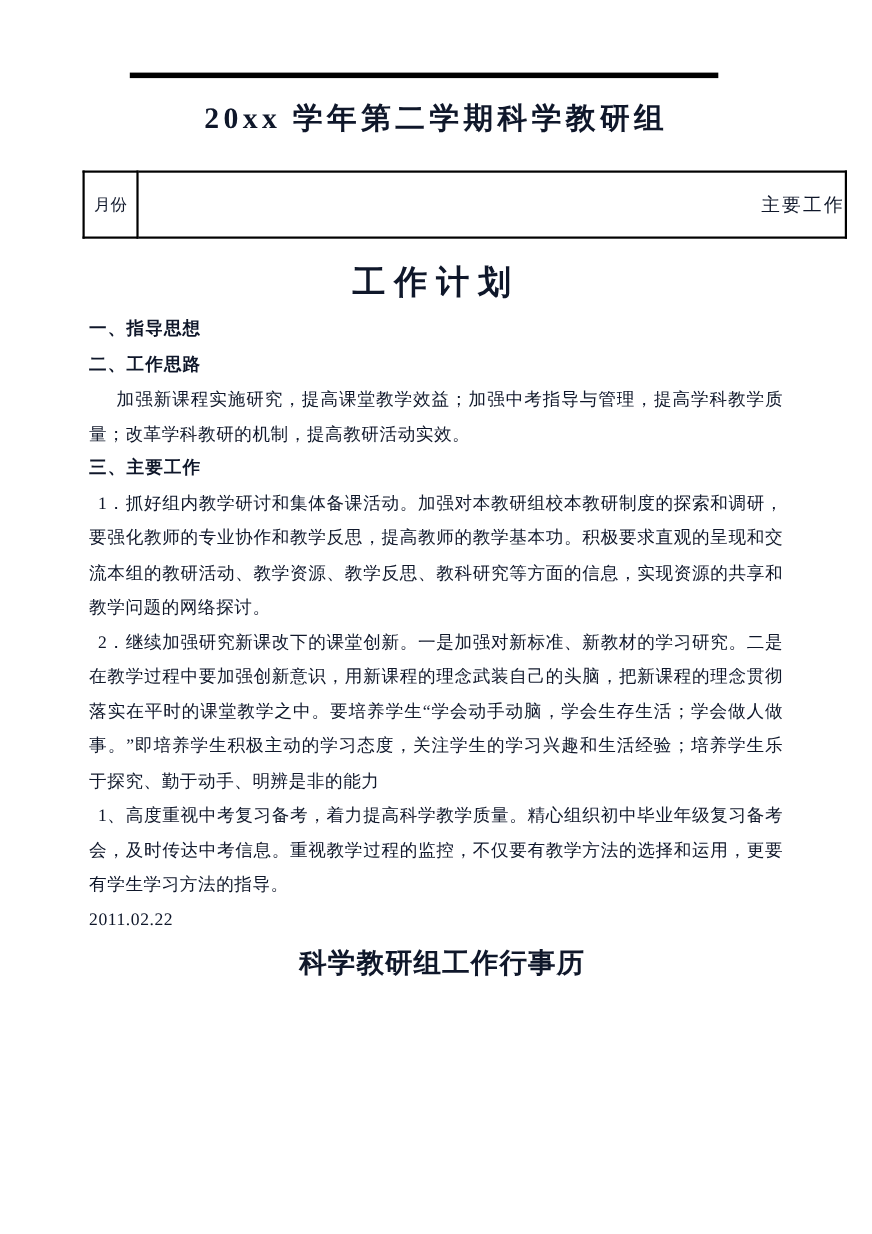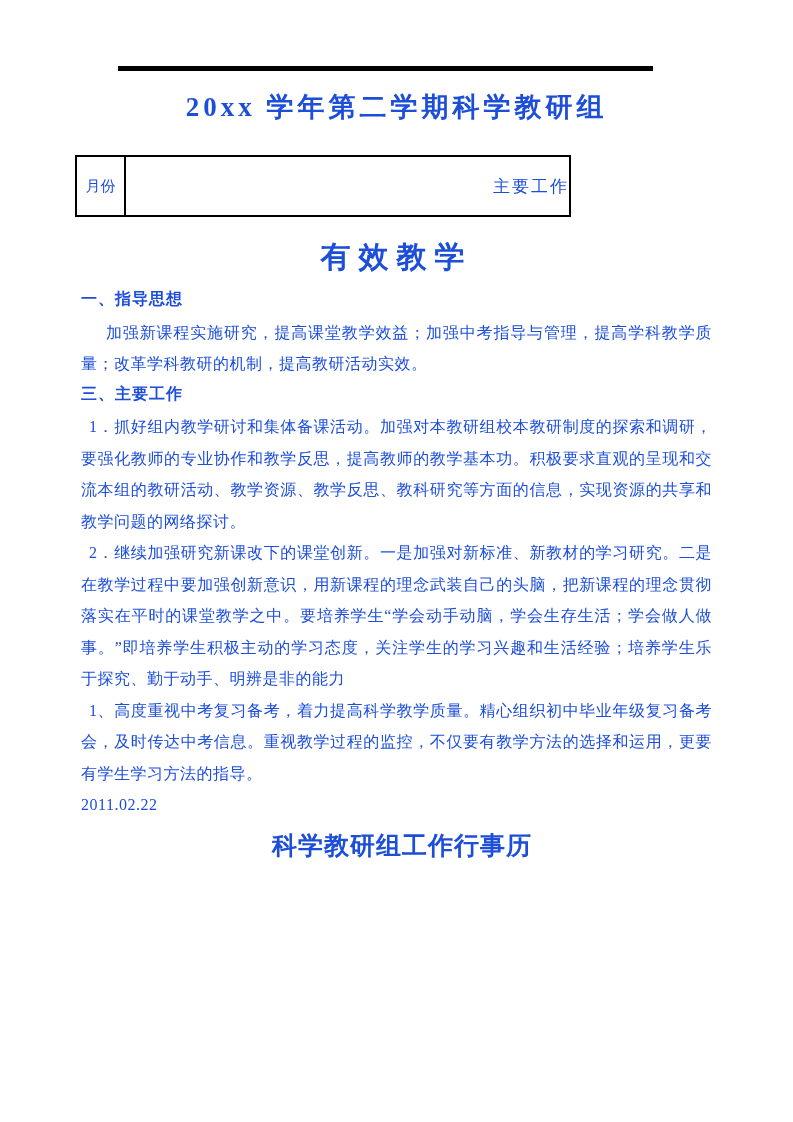--- a/index.html
+++ b/index.html
@@ -5,42 +5,42 @@
   html, body {
     margin: 0;
     padding: 0;
     background: #ffffff;
   }
   .page {
     position: relative;
     width: 793px;
     height: 1122px;
     background: #ffffff;
-    color: #1d4ed8;
+    color: #0f172a;
     font-family: "Liberation Serif", "DejaVu Serif", serif;
     overflow: hidden;
   }
   .top-rule {
     width: 535px;
     height: 5px;
     background: #000000;
     margin: 66px 0 0 118px;
   }
   .main-title {
     margin: 19px 0 0 0;
     text-align: center;
     font-size: 27px;
     line-height: 34px;
     font-weight: bold;
     letter-spacing: 4px;
   }
   .months-table {
     margin: 31px 0 0 75px;
     border-collapse: collapse;
-    width: 496px;
+    width: 695px;
     height: 62px;
     table-layout: fixed;
   }
   .months-table td {
     border: 2px solid #000000;
     vertical-align: middle;
     padding: 0;
   }
   .months-table td.month-cell {
     width: 47px;
@@ -109,26 +109,27 @@
 
   <table class="months-table">
     <tbody>
         <tr>
       <td class="month-cell">月份</td>
       <td class="work-cell">主要工作</td>
     </tr>
   </tbody>
     </table>
 
-  <div class="plan-title">有效教学</div>
+  <div class="plan-title">工作计划</div>
 
   <div class="content">
 
     <div class="sec-heading">一、指导思想</div>
 
+    <div class="sec-heading">二、工作思路</div>
     <p class="indent-md">加强新课程实施研究，提高课堂教学效益；加强中考指导与管理，提高学科教学质量；改革学科教研的机制，提高教研活动实效。</p>
 
     <div class="sec-heading">三、主要工作</div>
     <p class="indent-sm">1．抓好组内教学研讨和集体备课活动。加强对本教研组校本教研制度的探索和调研，要强化教师的专业协作和教学反思，提高教师的教学基本功。积极要求直观的呈现和交流本组的教研活动、教学资源、教学反思、教科研究等方面的信息，实现资源的共享和教学问题的网络探讨。</p>
     <p class="indent-sm">2．继续加强研究新课改下的课堂创新。一是加强对新标准、新教材的学习研究。二是在教学过程中要加强创新意识，用新课程的理念武装自己的头脑，把新课程的理念贯彻落实在平时的课堂教学之中。要培养学生“学会动手动脑，学会生存生活；学会做人做事。”即培养学生积极主动的学习态度，关注学生的学习兴趣和生活经验；培养学生乐于探究、勤于动手、明辨是非的能力</p>
     <p class="indent-sm">1、高度重视中考复习备考，着力提高科学教学质量。精心组织初中毕业年级复习备考会，及时传达中考信息。重视教学过程的监控，不仅要有教学方法的选择和运用，更要有学生学习方法的指导。</p>
 
     <p class="sig-line">2011.02.22</p>
 
   </div>

